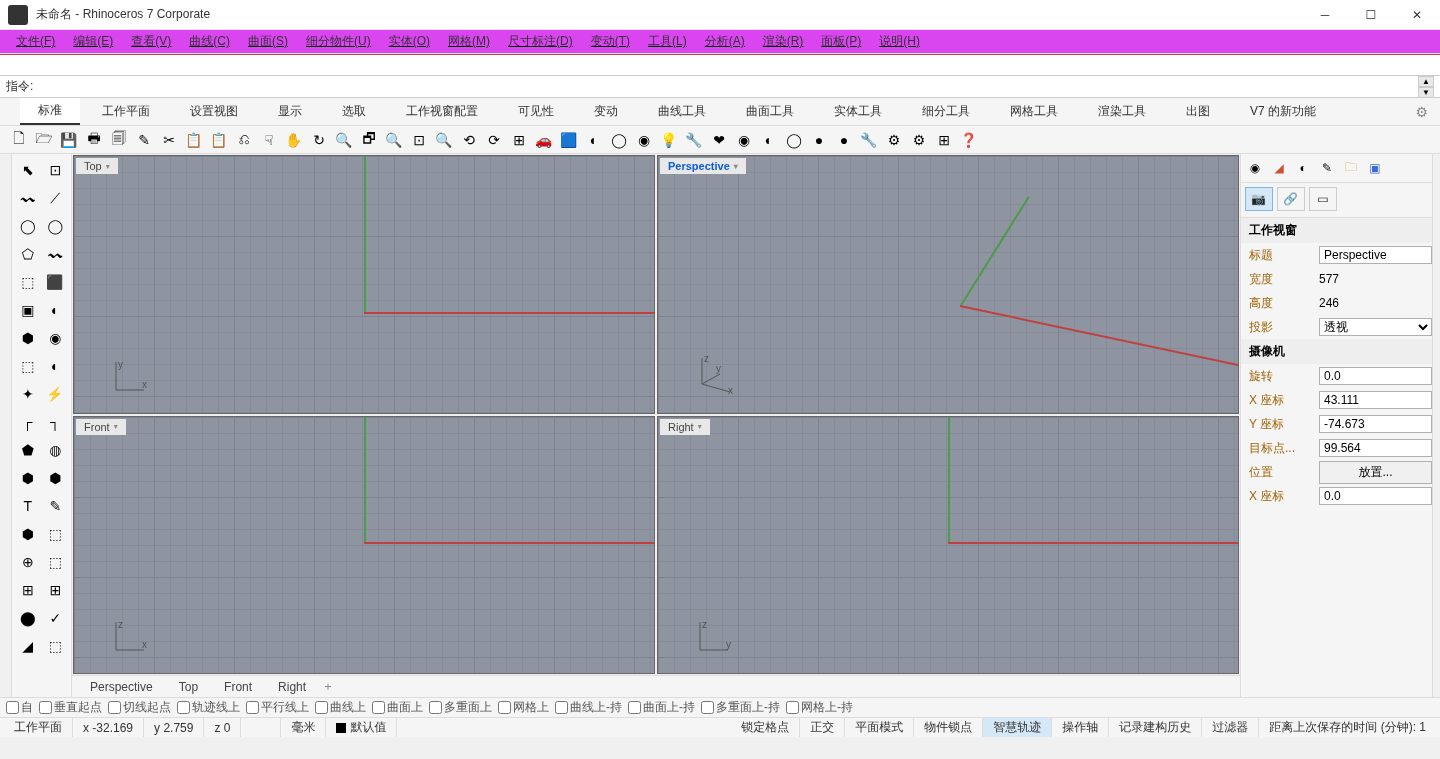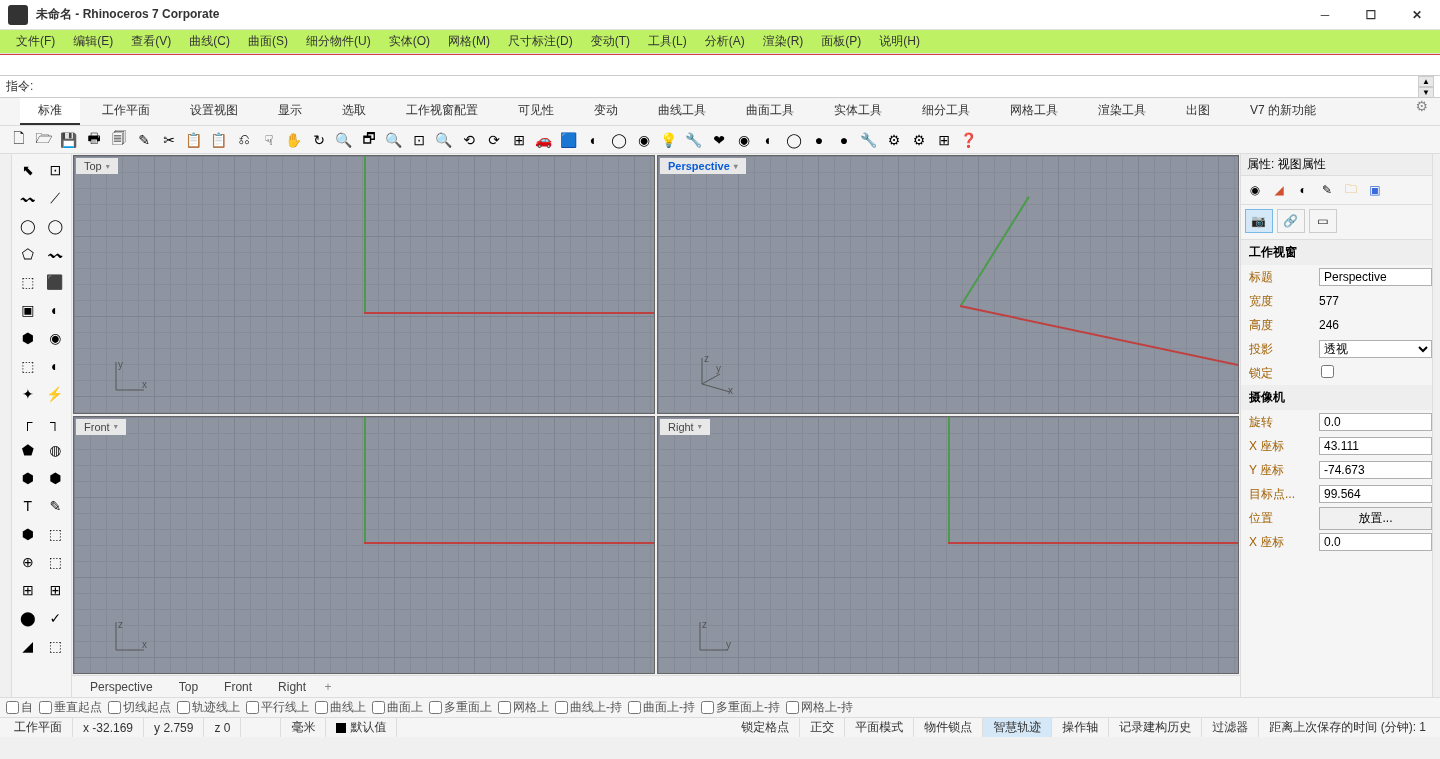--- a/index.html
+++ b/index.html
@@ -1,39 +1,39 @@
 <!DOCTYPE html>
 <html><head>
 <meta charset="utf-8">
 <style>
 * { box-sizing: border-box; margin: 0; padding: 0; }
 body { font-family: "Microsoft YaHei", sans-serif; font-size: 12px; background: #f0f0f0; width: 1440px; height: 759px; overflow: hidden; position: relative; }
 
 
-.titlebar { height: 30px; background: #fff; display: flex; align-items: center; border-bottom: 1px solid #e0e0e0; font-weight: bold; }
+.titlebar { height: 30px; background: #fff; display: flex; align-items: center; border-bottom: 1px solid #e0e0e0; }
 .titlebar .logo { width: 20px; height: 20px; margin: 0 8px; background: #333; border-radius: 3px; }
 .titlebar .title { flex: 1; color: #333; }
 .titlebar .winbtns { display: flex; }
 .titlebar .winbtn { width: 46px; height: 30px; display: flex; align-items: center; justify-content: center; color: #333; }
 
 
-.menubar { height: 24px; background: #bef264; display: flex; align-items: center; padding: 0 8px; border-bottom: 1px solid #e0e0e0; gap: 2px; }
+.menubar { height: 24px; background: #d946ef; display: flex; align-items: center; padding: 0 8px; border-bottom: 1px solid #e0e0e0; gap: 2px; text-decoration: underline; }
 .menubar .menuitem { padding: 2px 8px; color: #333; cursor: pointer; }
 
 
 .cmdhist { height: 22px; background: #fff; border-bottom: 1px solid #ccc; position: relative; }
 .cmdhist::after { content:""; position:absolute; top:0; left:0; right:0; height:1px; background:#d04040; }
 .cmdline { height: 22px; background: #fff; display: flex; align-items: center; padding: 0 6px; border-bottom: 1px solid #ccc; position:relative;gap:40px; }
 .cmdline .lbl { color: #333; }
 .cmdline input { flex:1; border:none; outline:none; font-size:12px; padding:0 4px; }
 .cmdline .scrollbtns { display:flex; flex-direction:column; width:16px; height:22px; }
 .cmdline .scrollbtns div { flex:1; font-size:8px; display:flex; align-items:center; justify-content:center; background:#e8e8e8; border:1px solid #ccc; }
 
 
-.tabbar { height: 28px; background: #f5f5f5; display: flex; align-items: flex-start; padding: 0 20px; border-bottom: 1px solid #ddd; gap: 4px; position:relative; }
+.tabbar { height: 28px; background: #f5f5f5; display: flex; align-items: center; padding: 0 20px; border-bottom: 1px solid #ddd; gap: 4px; position:relative; }
 .tabbar .tab { padding: 4px 18px; color: #333; cursor: pointer; }
 .tabbar .tab.active { background: #fff; border-bottom: 2px solid #333; }
 .tabbar .gear { position:absolute; right:12px; color:#888; font-size:14px; }
 
 
 .toolbar { height: 28px; background: #f5f5f5; display: flex; align-items: center; padding: 0 8px; gap: 3px; border-bottom: 1px solid #ddd; }
 .tbtn { width: 22px; height: 22px; display: flex; align-items: center; justify-content: center; cursor: pointer; border-radius:2px; font-size:14px; }
 
 
 .main { display: flex; height: calc(759px - 30px - 24px - 22px - 22px - 28px - 28px - 22px - 20px - 20px); }
@@ -350,21 +350,20 @@
     <div class="vptabs" id="vptabs">
       <div class="vt">Perspective</div>
         <div class="vt">Top</div>
         <div class="vt">Front</div>
         <div class="vt">Right</div>
         <span class="plus">+</span>
     </div>
   </div>
 
   <div class="right">
-    <div class="hdr">属性: 视图属性</div>
     <div class="iconrow">
       <div class="ri">◉</div>
       <div class="ri" style="color:#d05030">◢</div>
       <div class="ri">◐</div>
       <div class="ri">✎</div>
       <div class="ri" style="color:#d9a030">🗀</div>
       <div class="ri" style="color:#3a6ad9">▣</div>
     </div>
     <div class="iconrow2">
       <div class="ri2 active">📷</div>
@@ -381,24 +380,20 @@
           <div class="pl">宽度</div>
           <div class="pv">577</div>
         </div>
       <div class="proprow">
           <div class="pl">高度</div>
           <div class="pv">246</div>
         </div>
       <div class="proprow">
           <div class="pl">投影</div>
           <div class="pv"><select><option>透视</option></select></div>
-        </div>
-      <div class="proprow">
-          <div class="pl">锁定</div>
-          <div class="pv"><input type="checkbox" style=""></div>
         </div>
       <div class="section">摄像机</div>
       <div class="proprow">
           <div class="pl">旋转</div>
           <div class="pv"><input type="text" value="0.0" style=""></div>
         </div>
       <div class="proprow">
           <div class="pl">X 座标</div>
           <div class="pv"><input type="text" value="43.111" style=""></div>
         </div>

